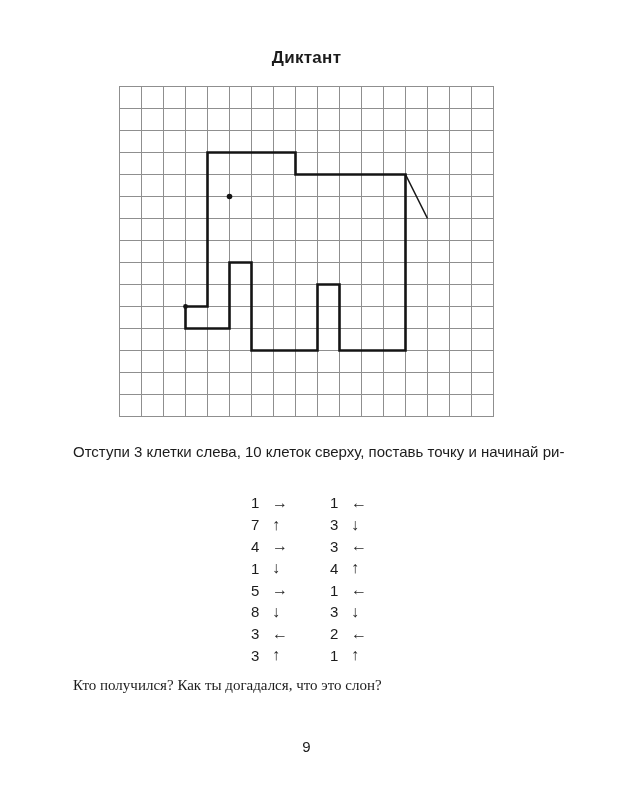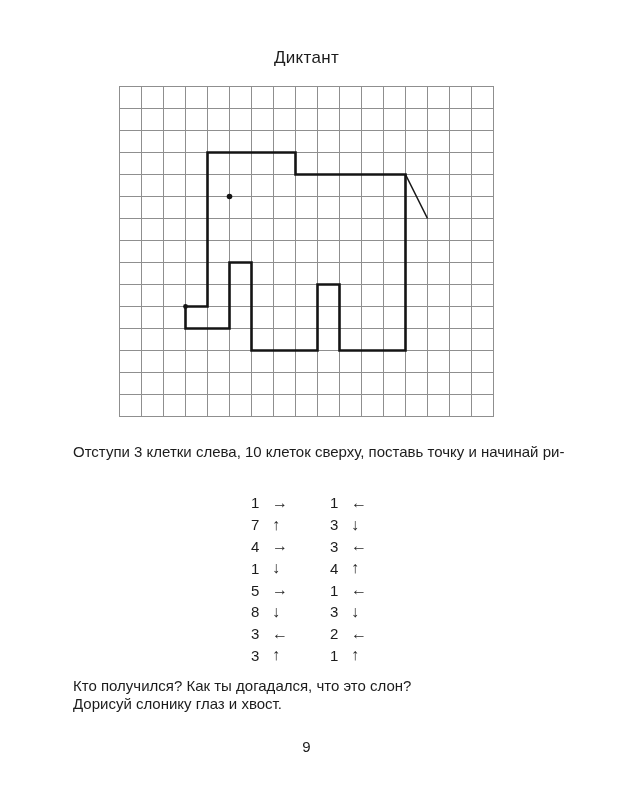--- a/index.html
+++ b/index.html
@@ -11,21 +11,21 @@
     font-family: "Liberation Sans", sans-serif;
     color: #1c1c1c;
     overflow: hidden;
   }
   .title {
     position: absolute;
     left: 0; top: 48px;
     width: 613px;
     text-align: center;
     font-size: 17px;
-    font-weight: normal;
+    font-weight: bold;
     letter-spacing: 0.3px;
   }
   .grid-figure {
     position: absolute;
     left: 119px; top: 86px;
   }
   .instruction {
     position: absolute;
     left: 47px; top: 443px;
     width: 522px;
@@ -54,20 +54,21 @@
     margin-left: 9px;
     font-size: 16px;
     color: #2a2a2a;
   }
   .questions {
     position: absolute;
     left: 47px; top: 677px;
     width: 522px;
     font-size: 15px;
     line-height: 17.5px;
+    font-family: Liberation Serif, serif;
   }
   .questions div { text-indent: 26px; }
   .page-number {
     position: absolute;
     left: 0; top: 738px;
     width: 613px;
     text-align: center;
     font-size: 15px;
   }
 </style>
@@ -155,18 +156,17 @@
         <span class="step-arrow">←</span>
       </div>
       <div class="step-row">
         <span class="step-num">1</span>
         <span class="step-arrow">↑</span>
       </div>
     </div>
 
   <div class="questions">
     <div>Кто получился? Как ты догадался, что это слон?</div>
-    <div>Дорисуй слонику глаз и хвост.</div>
   </div>
 
   <div class="page-number">9</div>
 
 </div>
 
 </body></html>

